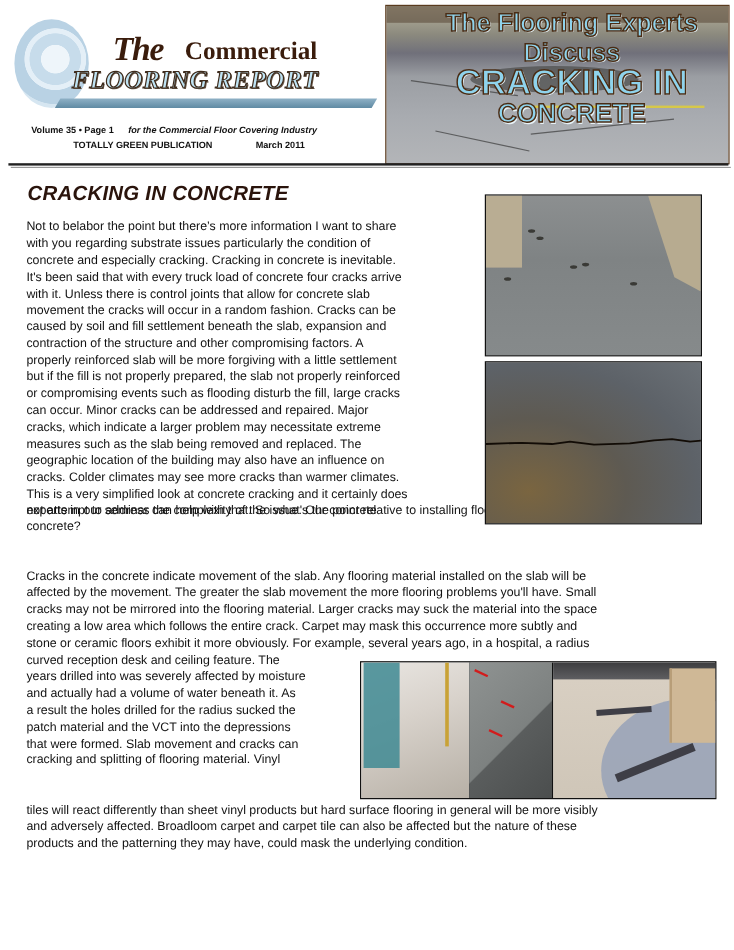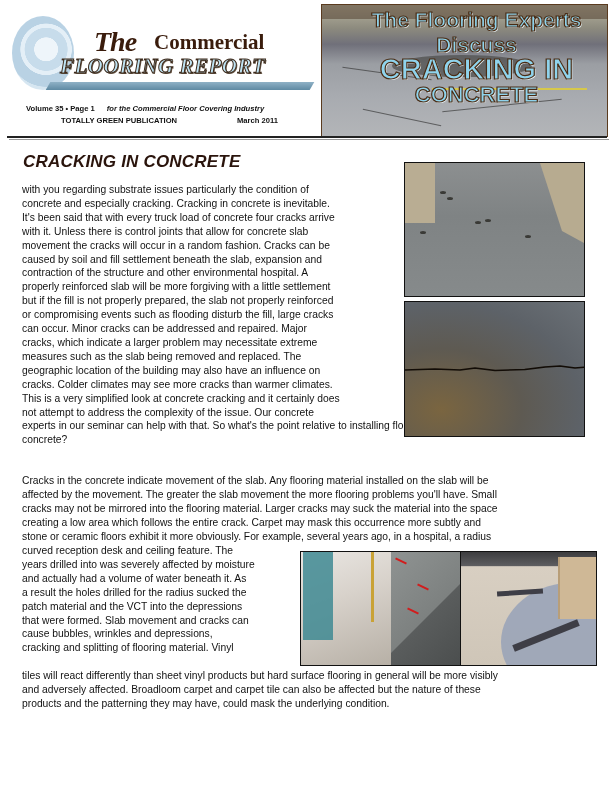--- a/index.html
+++ b/index.html
@@ -31,21 +31,21 @@
     font-style: italic; font-weight: bold; font-size: 21px; color: #bfe3f3; letter-spacing: 0.5px;
     -webkit-text-stroke: 1px #3d2a1b; text-shadow: 1px 1px 0 #6b5a4a;
   }
   .mast-meta1 {
     position: absolute; left: 26px; top: 104px; font-size: 7.6px; font-weight: bold; color: #111; white-space: nowrap;
   }
   .mast-meta1 .tagline { font-style: italic; margin-left: 12px; }
   .mast-meta2 {
     position: absolute; left: 61px; top: 116px; font-size: 7.6px; font-weight: bold; color: #111; white-space: nowrap;
   }
-  .mast-meta2 .date { margin-left: 60px; }
+  .mast-meta2 .date { margin-left: 36px; }
 
   .banner {
     position: absolute; left: 321px; top: 4px; width: 287px; height: 133px;
     border: 1px solid #5a3b1f; box-sizing: border-box; overflow: hidden;
     background:
       linear-gradient(180deg, #b8b39e 0%, #8c8a7e 18%, #70707a 30%, #9b9ea3 45%, #a8abb0 70%, #b3b5b8 100%);
   }
   .banner-roof { position: absolute; left: 0; top: 0; width: 100%; height: 14px; background: #5b4b3a; opacity: 0.6; }
   .banner-stain { position: absolute; left: 70px; top: 50px; width: 140px; height: 22px; border-radius: 50%; background: #4a4a48; opacity: 0.7; }
   .banner-crack { position: absolute; height: 1px; background: #3a3a3a; opacity: 0.7; }
@@ -135,27 +135,28 @@
       <div class="banner-l4">CONCRETE</div>
     </div>
   </div>
 </div>
 <div class="mast-rule"></div>
 <div class="mast-rule2"></div>
 
 <div class="headline">CRACKING IN CONCRETE</div>
 
 <div class="para para1">
+    <span class="line">Not to belabor the point but there’s more information I want to share</span>
     <span class="line">with you regarding substrate issues particularly the condition of</span>
     <span class="line">concrete and especially cracking.  Cracking in concrete is inevitable.</span>
     <span class="line">It's been said that with every truck load of concrete four cracks arrive</span>
     <span class="line">with it.  Unless there is control joints that allow for concrete slab</span>
     <span class="line">movement the cracks will occur in a random fashion.  Cracks can be</span>
     <span class="line">caused by soil and fill settlement beneath the slab, expansion and</span>
-    <span class="line">contraction of the structure and other environmental hospital.  A</span>
+    <span class="line">contraction of the structure and other compromising factors.  A</span>
     <span class="line">properly reinforced slab will be more forgiving with a little settlement</span>
     <span class="line">but if the fill is not properly prepared, the slab not properly reinforced</span>
     <span class="line">or compromising events such as flooding disturb the fill, large cracks</span>
     <span class="line">can occur.  Minor cracks can be addressed and repaired.  Major</span>
     <span class="line">cracks, which indicate a larger problem may necessitate extreme</span>
     <span class="line">measures such as the slab being removed and replaced.   The</span>
     <span class="line">geographic location of the building may also have an influence on</span>
     <span class="line">cracks.  Colder climates may see more cracks than warmer climates.</span>
     <span class="line">This is a very simplified look at concrete cracking and it certainly does</span>
     <span class="line">not attempt to address the complexity of the issue.  Our concrete</span>
@@ -171,21 +172,20 @@
     <span class="line">creating a low area which follows the entire crack.  Carpet may mask this occurrence more subtly and</span>
     <span class="line">stone or ceramic floors exhibit it more obviously.  For example, several years ago, in a hospital, a radius</span>
   </div>
 <div class="para para2-side">
     <span class="line">curved reception desk and ceiling feature.  The</span>
     <span class="line">years drilled into was severely affected by moisture</span>
     <span class="line">and actually had a volume of water beneath it.  As</span>
     <span class="line">a result the holes drilled for the radius sucked the</span>
     <span class="line">patch material and the VCT into the depressions</span>
     <span class="line">that were formed.  Slab movement and cracks can</span>
-    <span class="line">cause bubbles, wrinkles and depressions,</span>
     <span class="line">cracking and splitting of flooring material.  Vinyl</span>
   </div>
 <div class="para para2-tail">
     <span class="line">tiles will react differently than sheet vinyl products but hard surface flooring in general will be more visibly</span>
     <span class="line">and adversely affected.  Broadloom carpet and carpet tile can also be affected but the nature of these</span>
     <span class="line">products and the patterning they may have, could mask the underlying condition.</span>
   </div>
 
 <div class="photo photo-hall">
   <div class="hall-wall-l"></div>

